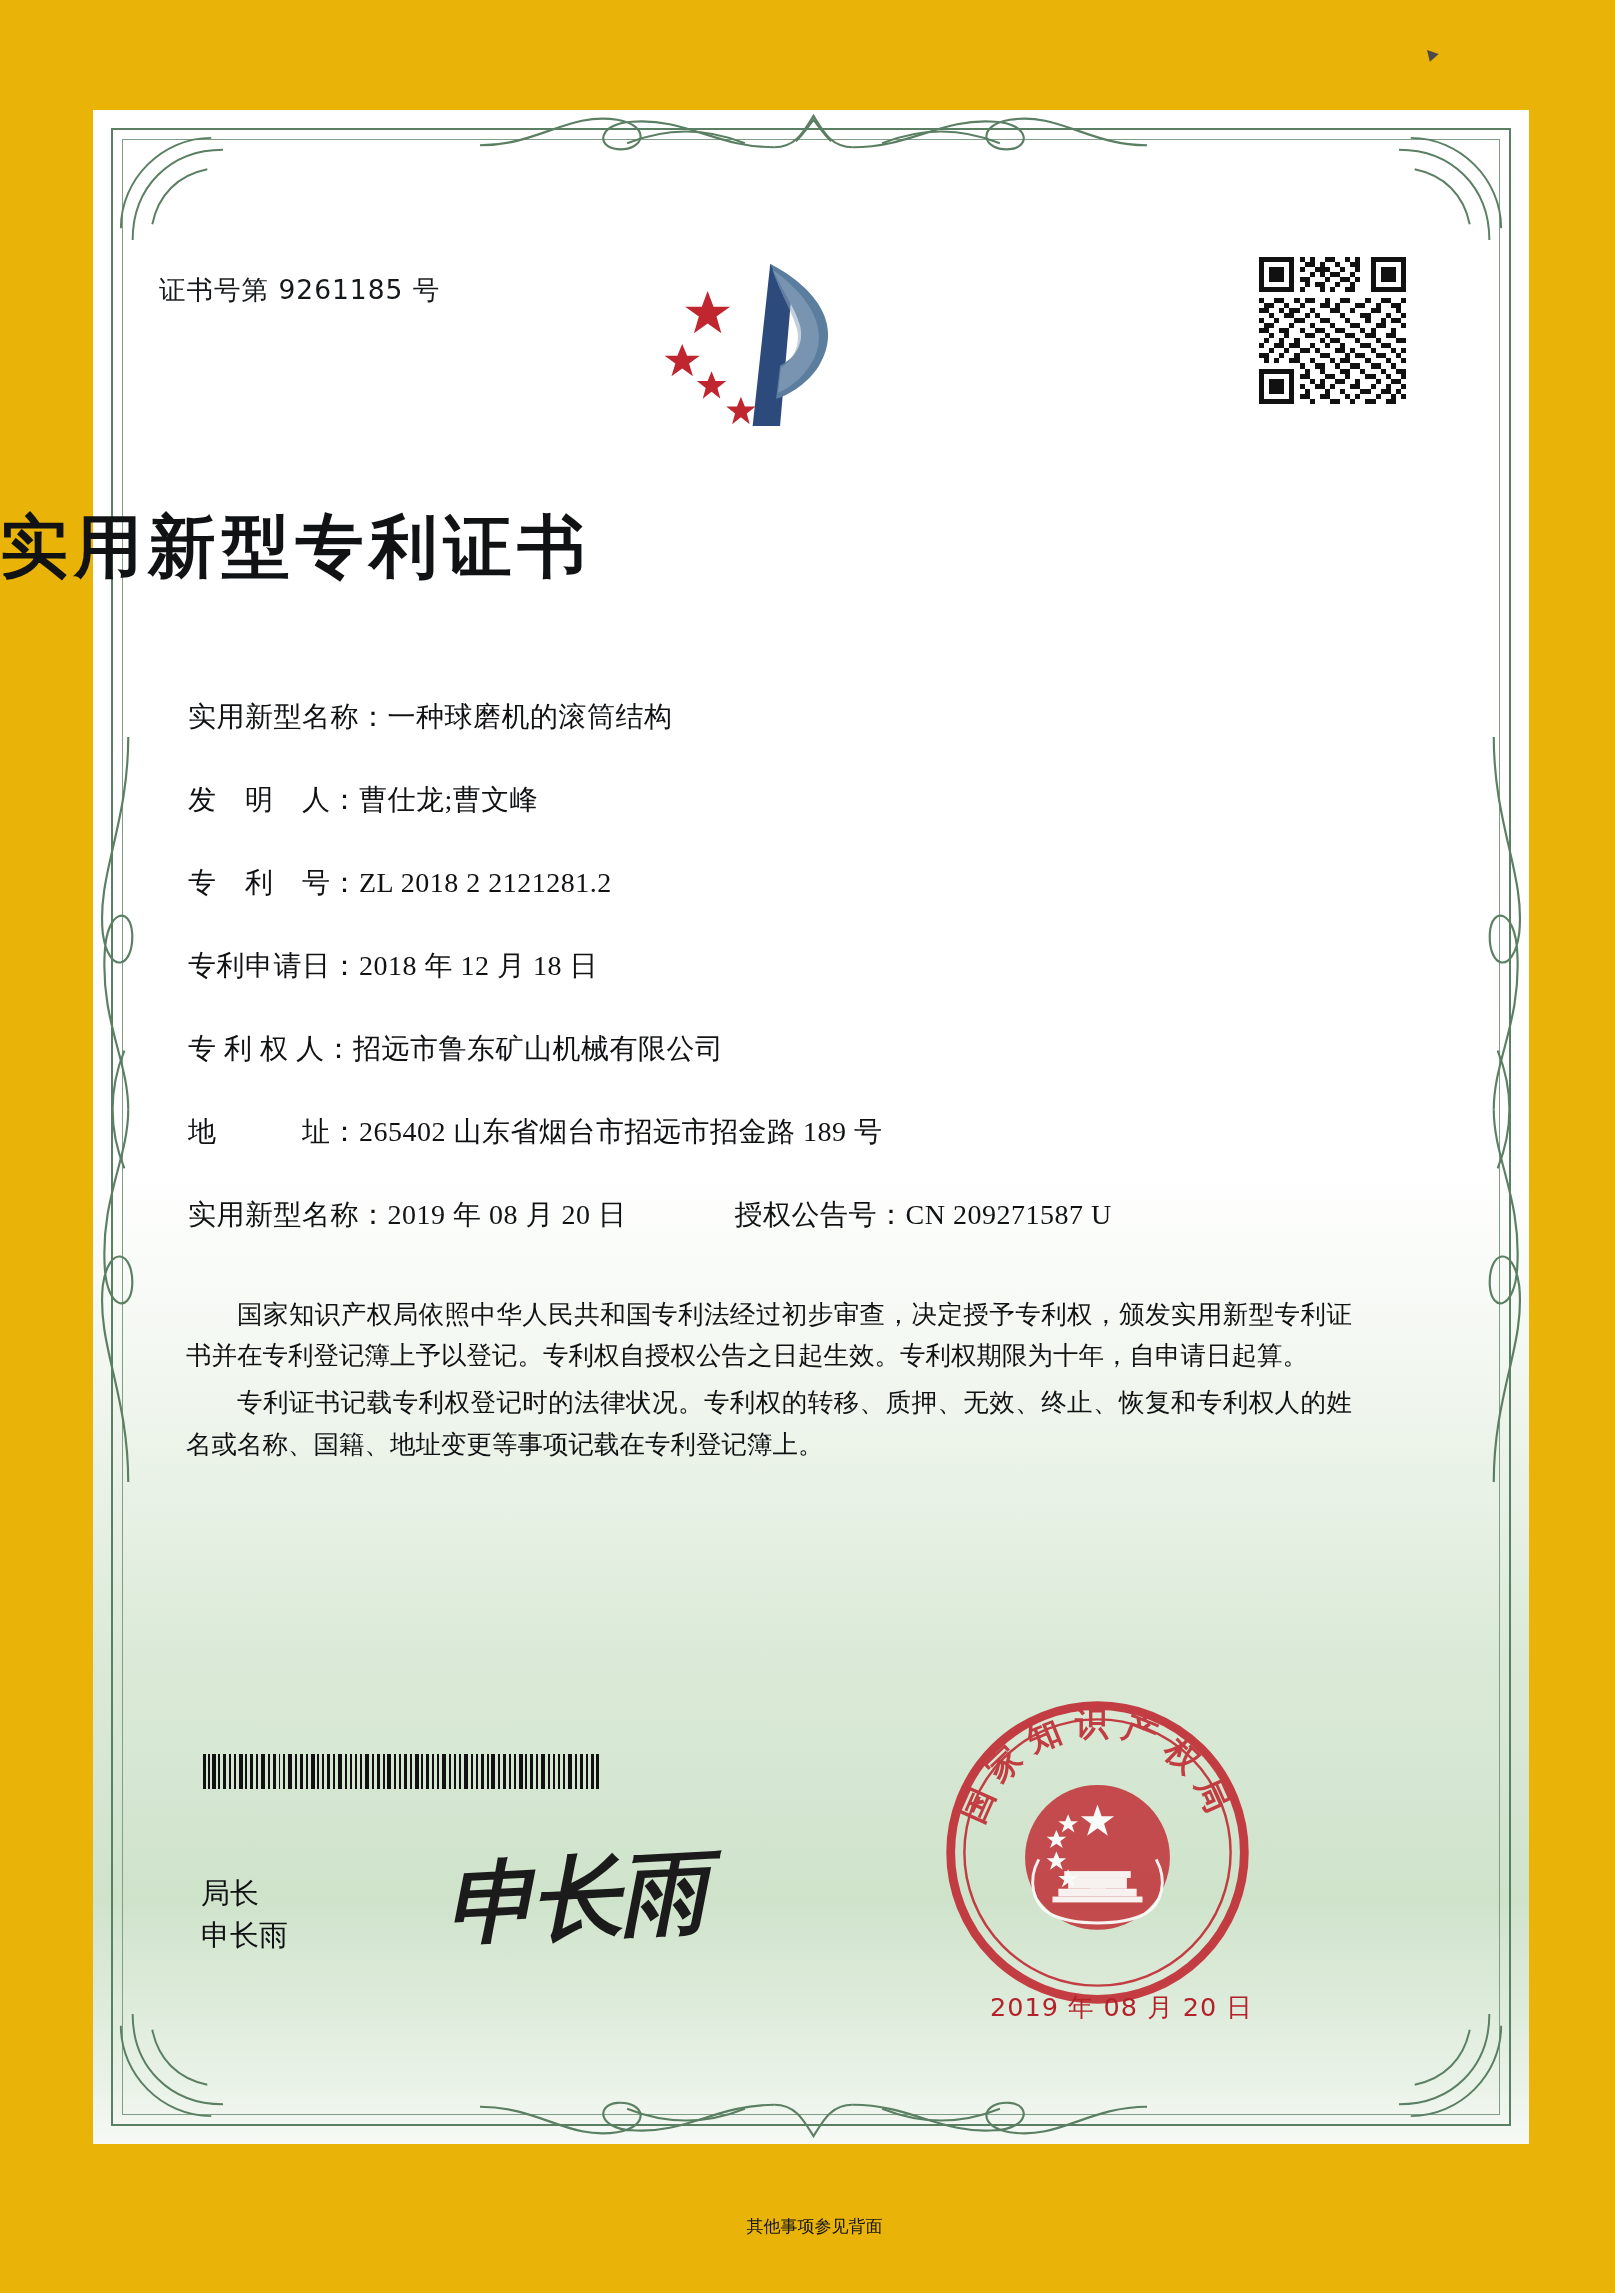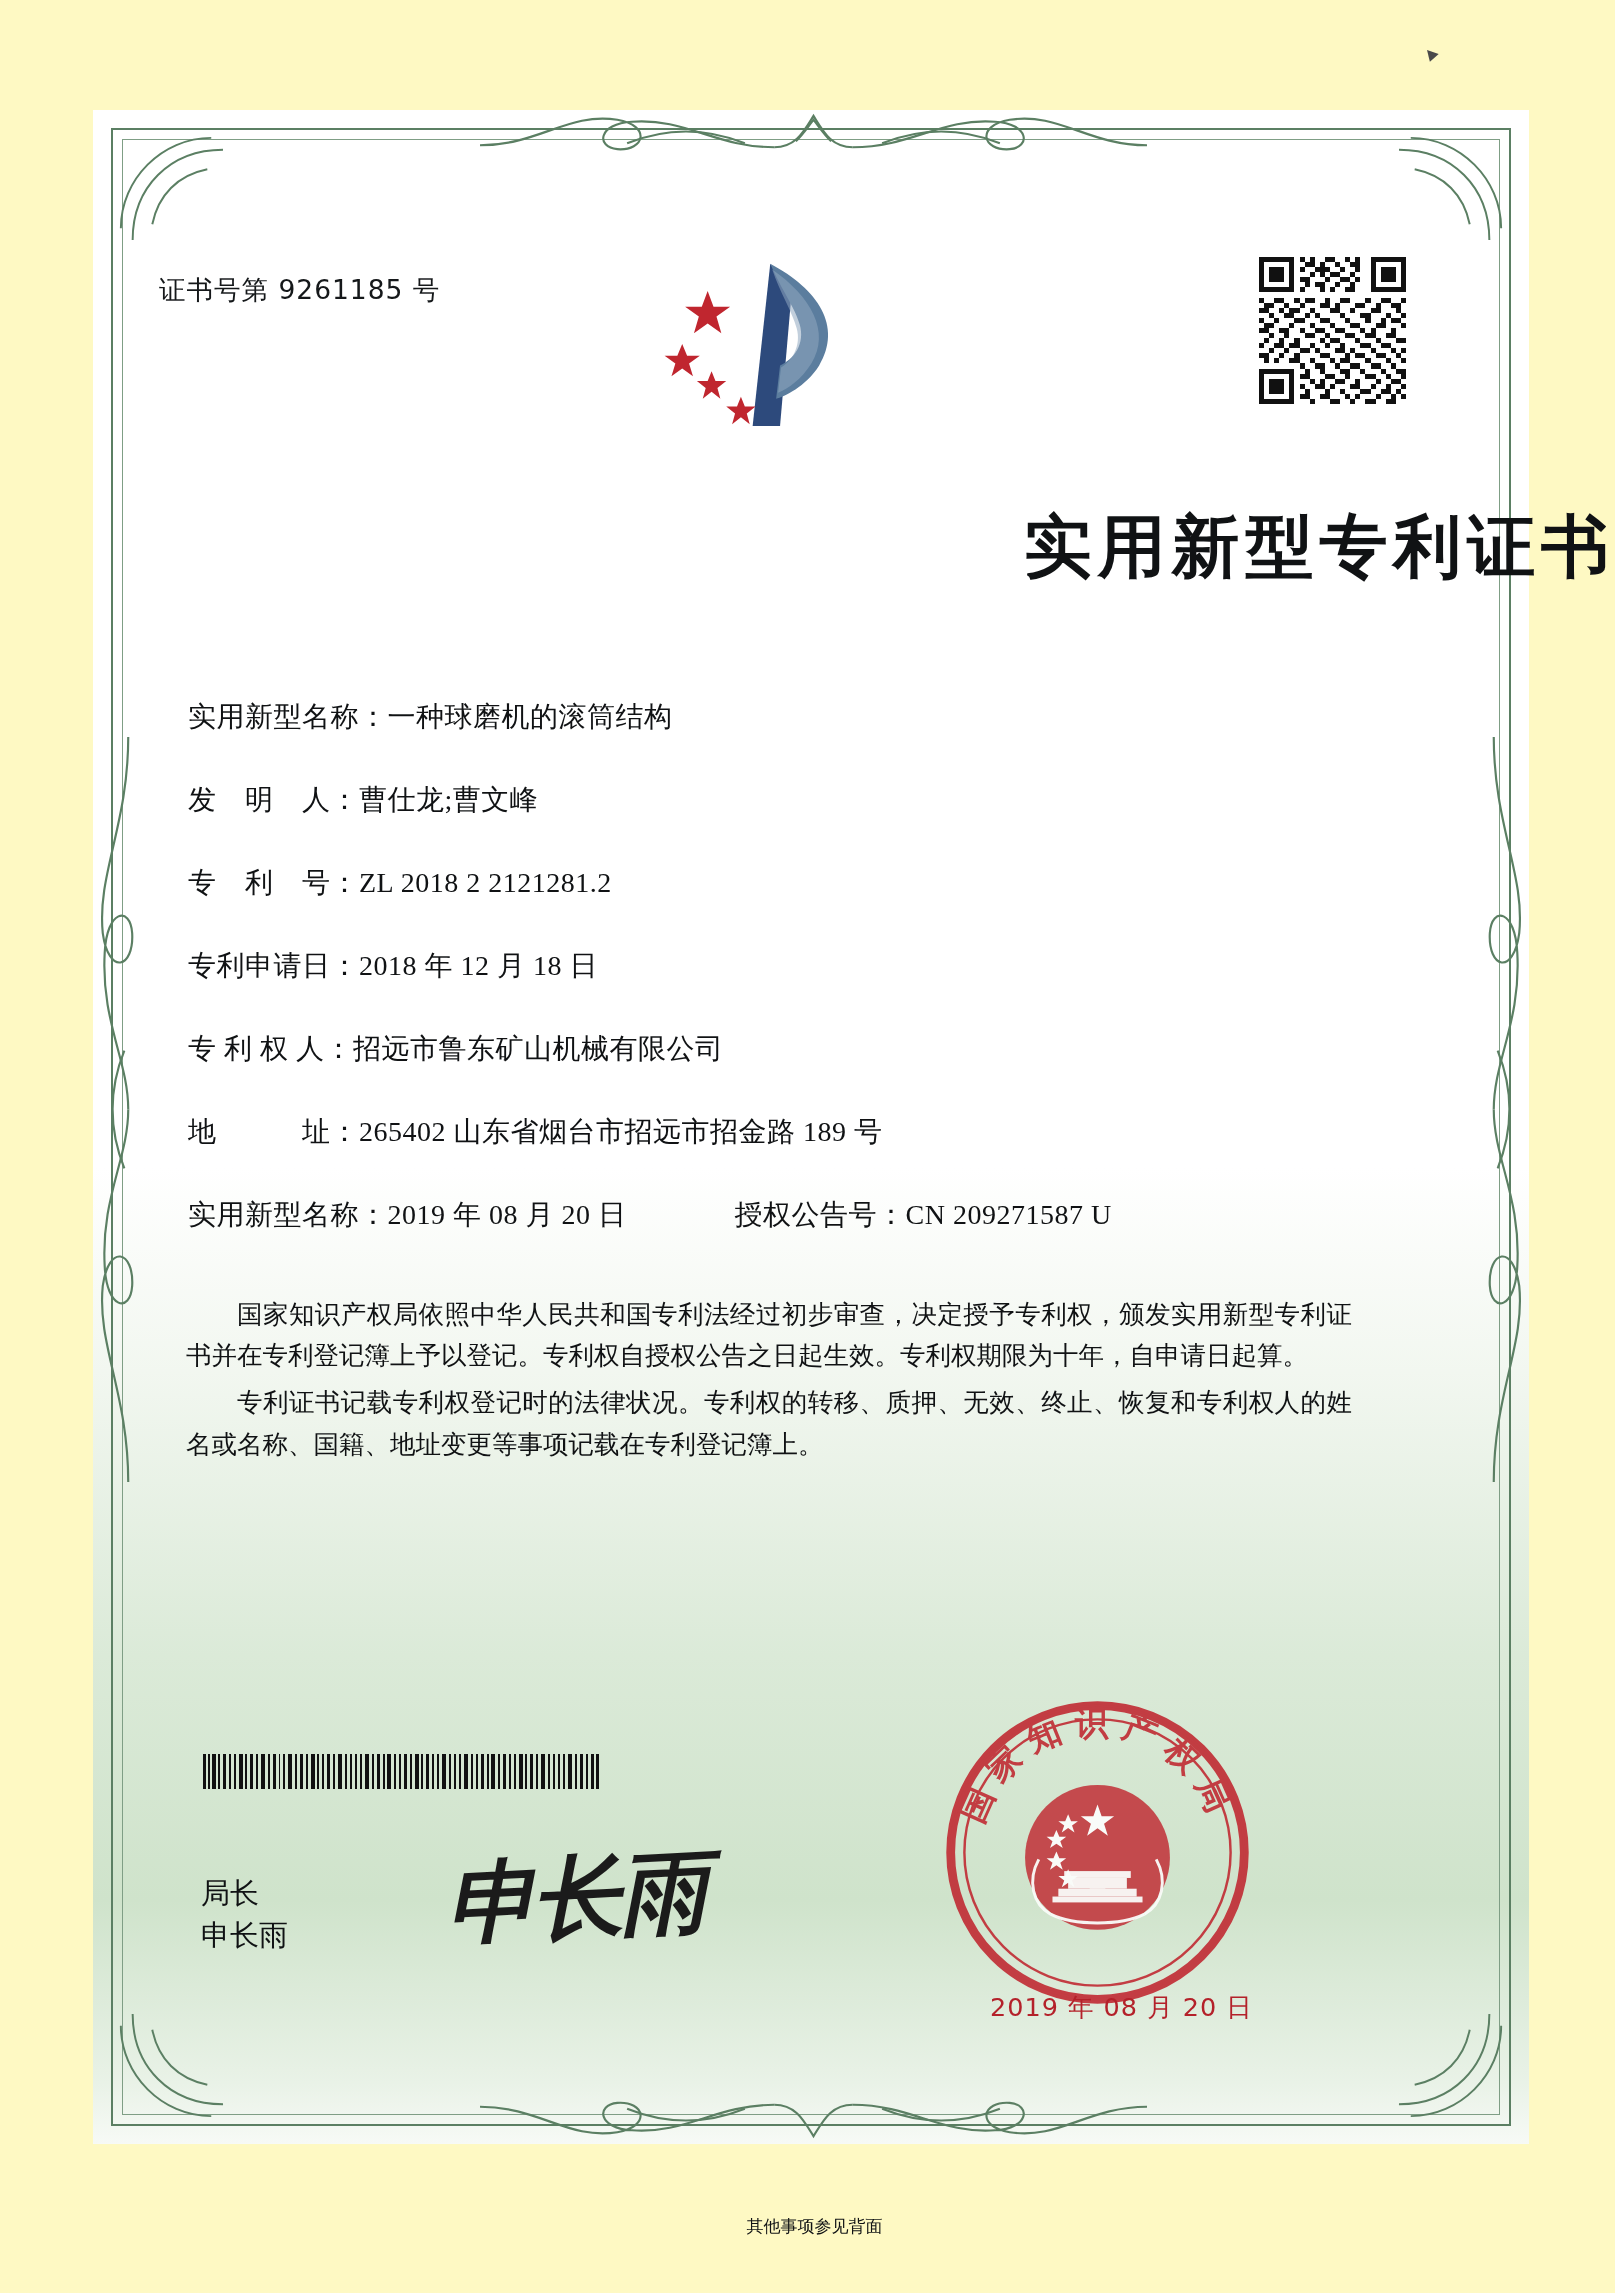--- a/index.html
+++ b/index.html
@@ -13,21 +13,21 @@
     font-family: "Liberation Serif", serif;
     position: relative;
     overflow: hidden;
   }
 
   .page {
     position: absolute;
     left: 0; top: 0;
     width: 1615px;
     height: 2294px;
-    background: #fef9c3;
+    background: #eab308;
   }
 
   
   .sheet {
     position: absolute;
     left: 93px;
     top: 110px;
     width: 1436px;
     height: 2034px;
     background: linear-gradient(to bottom, #ffffff 0%, #ffffff 52%, #f2f7f0 62%, #dbead8 76%, #cfe3cb 88%, #e9f2e7 97%, #f7faf6 100%);
@@ -80,21 +80,21 @@
     top: 257px;
     width: 147px;
     height: 147px;
   }
 
   .title {
     position: absolute;
     left: 0;
     right: 0;
     top: 502px;
-    text-align: right;
+    text-align: left;
     font-size: 68px;
     font-weight: bold;
     letter-spacing: 5.9px;
     color: #101214;
     font-family: "DejaVu Sans", sans-serif;
   }
 
   
   .fields {
     position: absolute;

